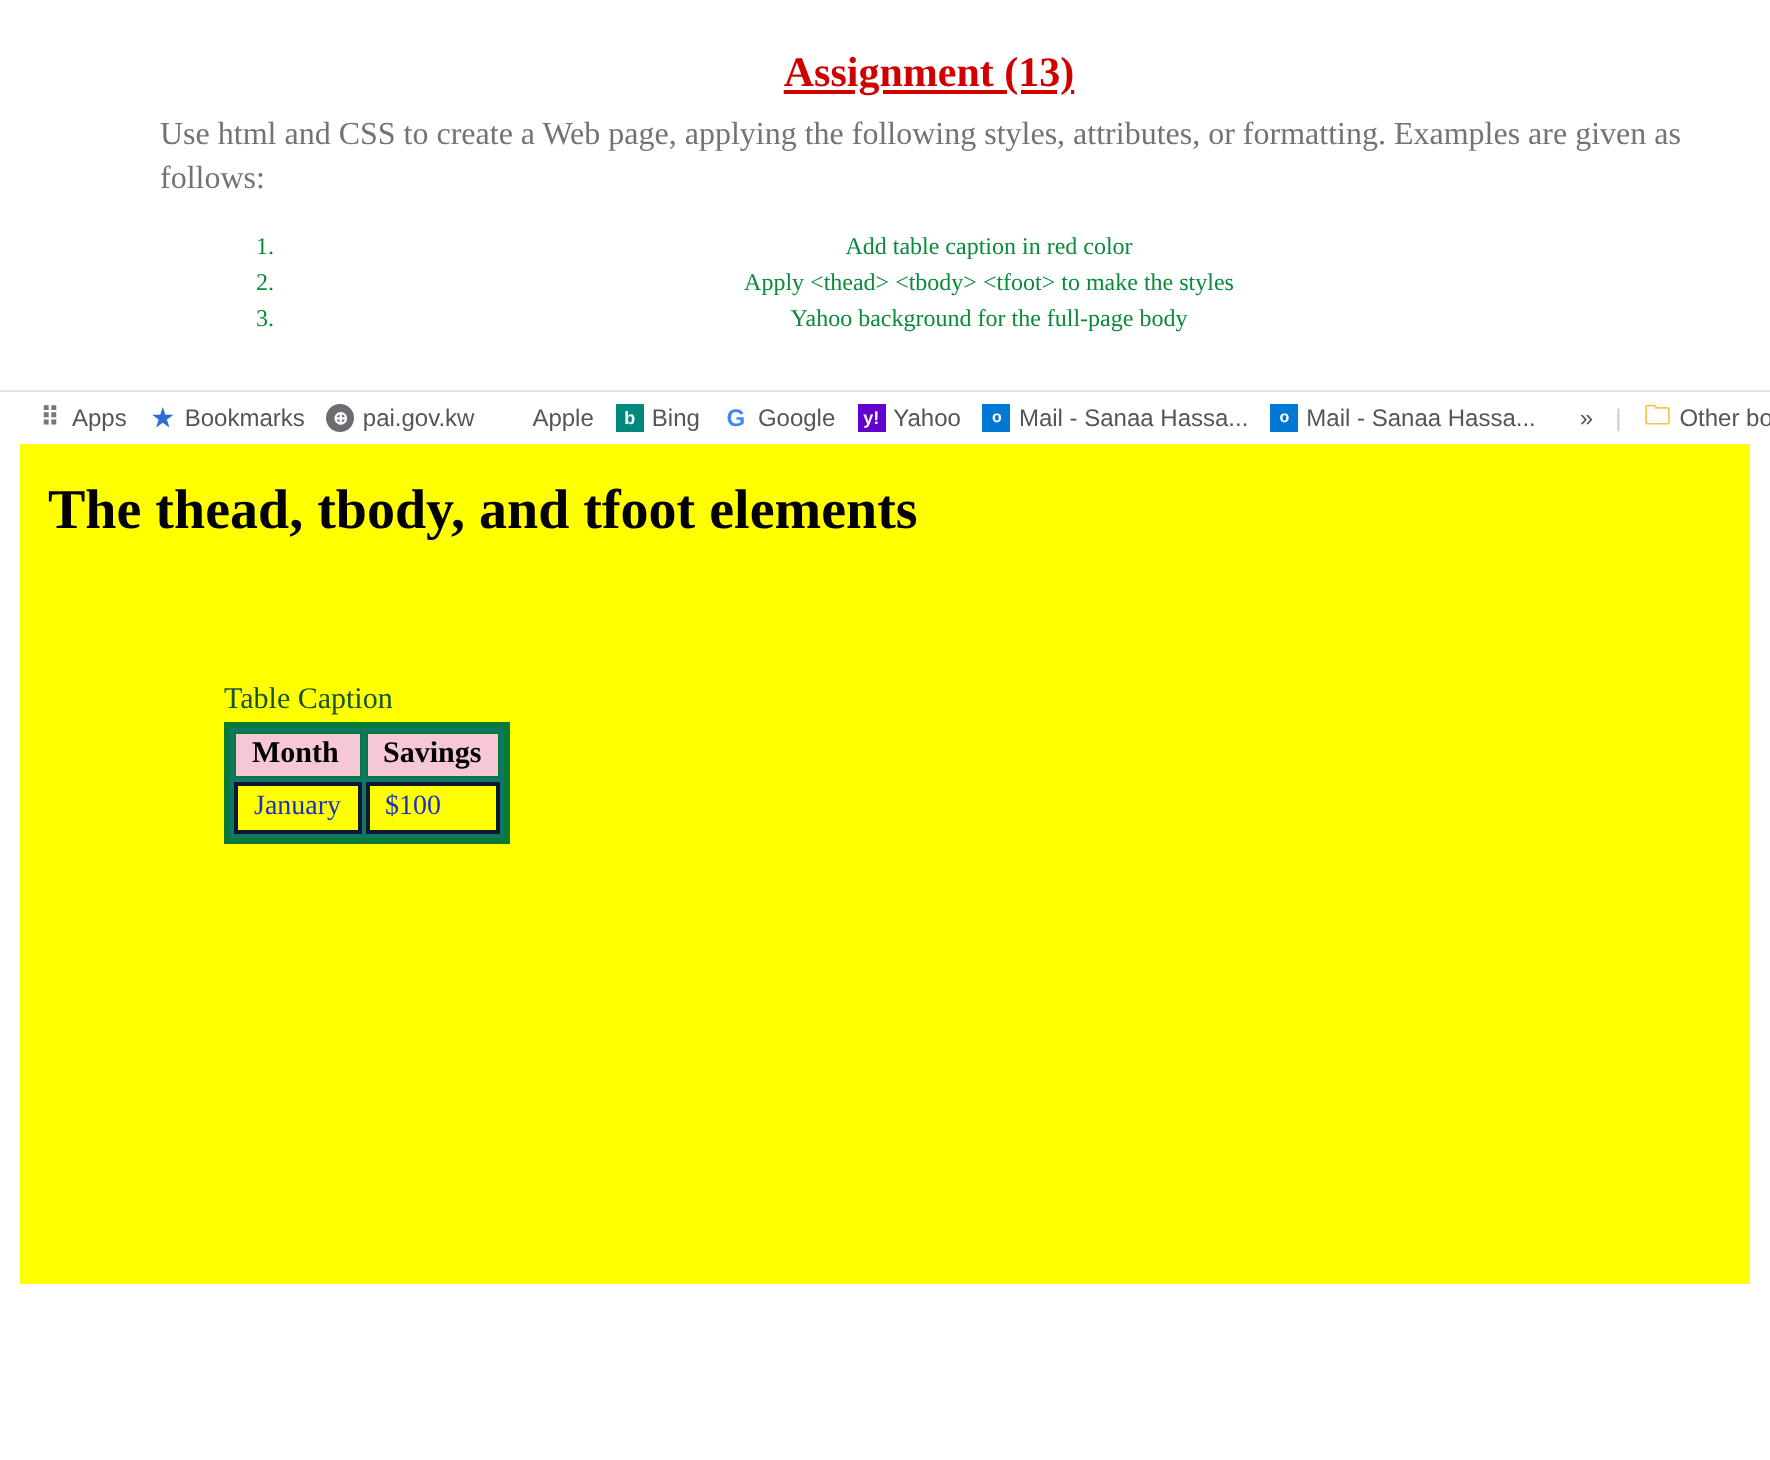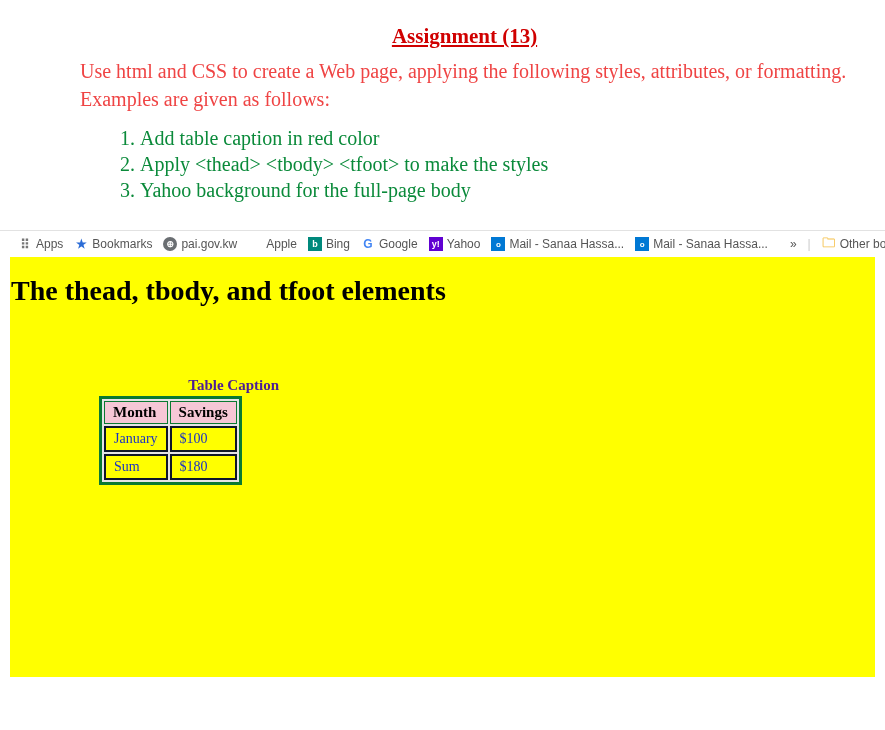--- a/index.html
+++ b/index.html
@@ -23,33 +23,34 @@
   }
   .subtitle {
     text-align: center;
     color: #d00000;
     font-weight: bold;
     font-size: 18px;
     text-decoration: underline;
     margin: 14px 0 18px 0;
   }
   .intro {
-    font-size: 20px;
-    color: #ef4444;
+    font-size: 16px;
+    color: #737373;
     margin: 8px 0 14px 0;
     line-height: 1.4;
   }
   .steps {
     margin: 0 0 18px 0;
     padding-left: 60px;
   }
   .steps li {
     color: #0a8a3a;
-    font-size: 20px;
+    font-size: 12px;
     margin: 3px 0;
+    text-align: center;
   }
   .steps li::marker {
     color: #0a8a3a;
   }
   
   .bmbar {
     display: flex;
     align-items: center;
     gap: 11px;
     font-family: Arial, sans-serif;
@@ -85,46 +86,46 @@
   .ico-yahoo { background:#6001d2; color:#fff;}
   .ico-o1 { background:#0078d4; color:#fff; font-size:8px;}
   .ico-o2 { background:#0078d4; color:#fff; font-size:8px;}
   .bm-spacer { flex:1; }
   .bm-chev { color:#555;}
   .bm-sep { color:#ccc;}
   .ico-folder { color:#f6c453; font-size:13px;}
   
   .page {
     background: #ffff00;
-    padding: 18px 14px 60px 1px;
+    padding: 18px 14px 60px 14px;
     margin: 0 10px 10px 10px;
     min-height: 420px;
   }
   .page-h {
     font-family: "Times New Roman", serif;
     font-size: 28px;
     font-weight: bold;
     margin: 0 0 70px 0;
   }
   .tbl-wrap {
     margin-left: 88px;
     width: 180px;
   }
   .caption {
-    color: #4c1d95;
-    font-weight: bold;
+    color: #14532d;
+    font-weight: normal;
     font-size: 15px;
-    text-align: right;
+    text-align: left;
     margin: 0 0 2px 0;
   }
   table.ex {
     border-collapse: separate;
     border-spacing: 2px;
     border: 3px solid #0a7a32;
-    background: #e5e5e5;
+    background: #0f766e;
   }
   table.ex th {
     background: #f6c7d6;
     color: #000;
     font-weight: bold;
     padding: 2px 8px;
     text-align: left;
     border: 1px solid #0a7a32;
     font-size: 15px;
   }
@@ -206,20 +207,16 @@
         <tr>
           <th>Month</th>
           <th>Savings</th>
         </tr>
       </thead>
       <tbody>
         <tr>
           <td>January</td>
           <td>$100</td>
         </tr>
-        <tr>
-          <td>Sum</td>
-          <td>$180</td>
-        </tr>
       </tbody>
     </table>
   </div>
 </div>
 
 </body></html>

